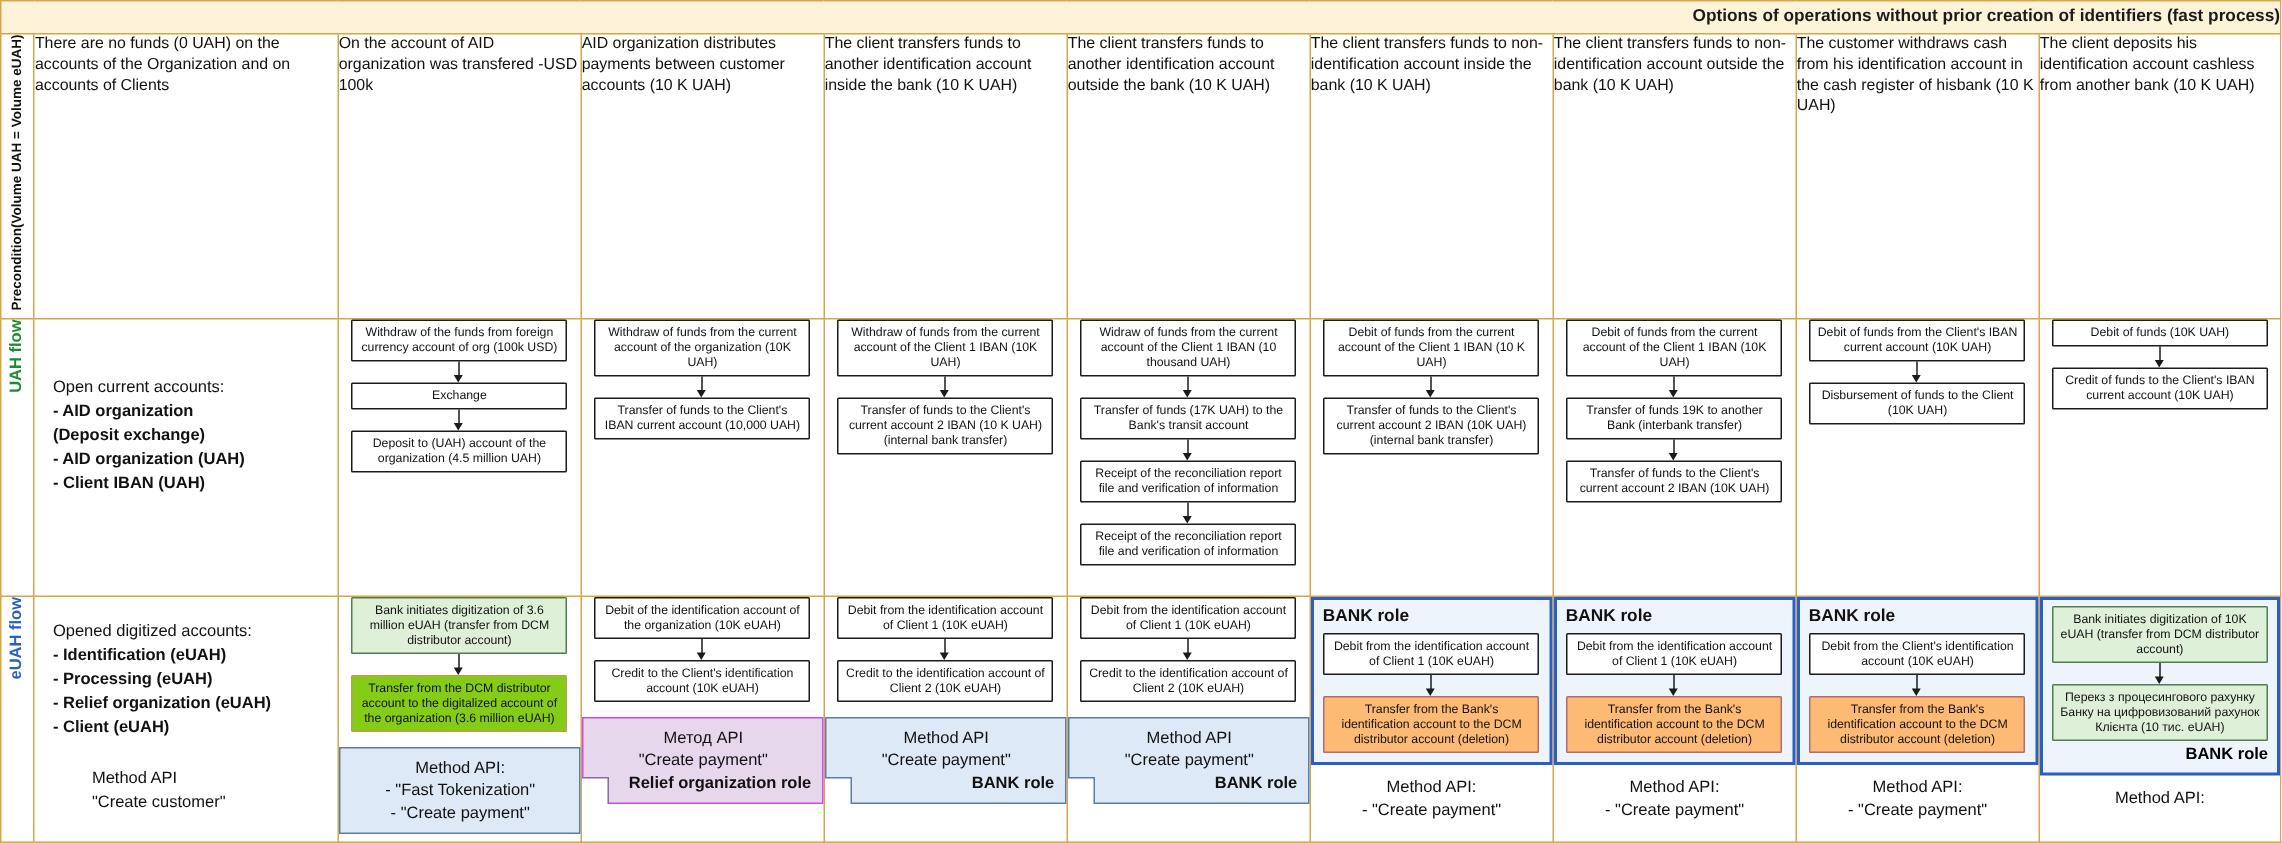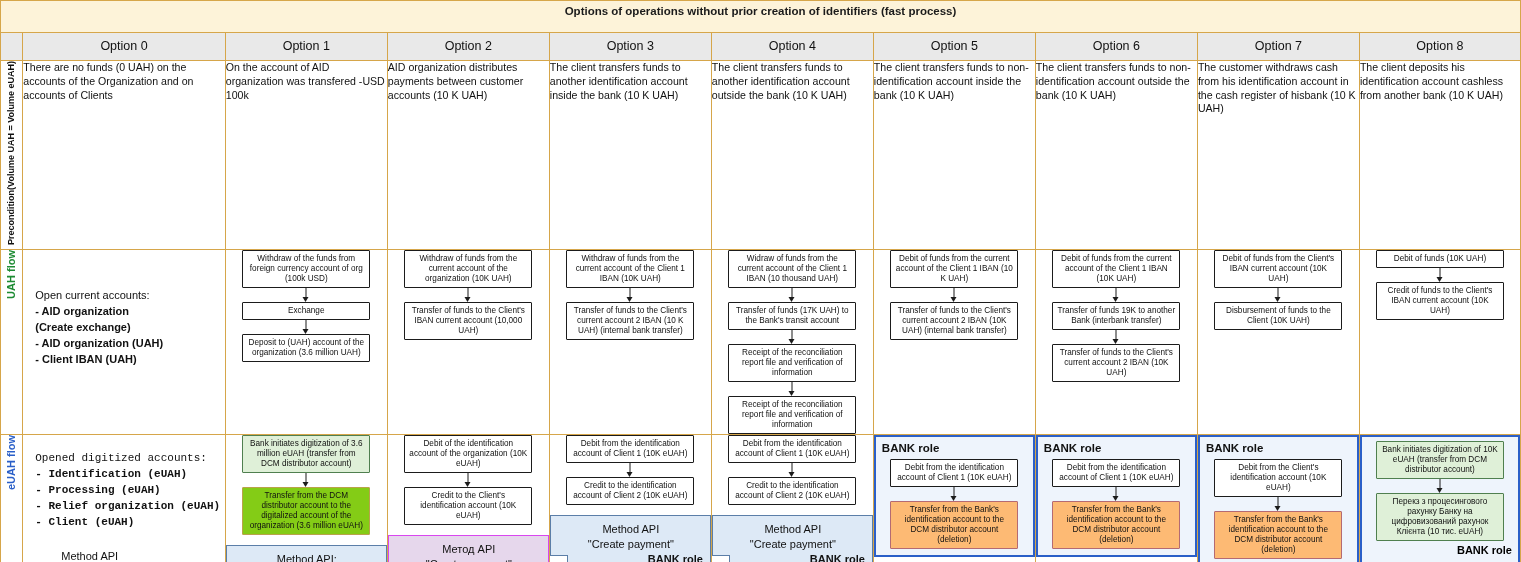--- a/index.html
+++ b/index.html
@@ -15,23 +15,23 @@
   
   table.grid {
     border-collapse:collapse;
     width:1521px; height:562px;
     table-layout:fixed;
   }
   table.grid td, table.grid th { border:1px solid #d6a64a; padding:0; vertical-align:top; }
 
   
   .banner {
-    background:#fdf3d9; text-align:center;
+    background:#fdf3d9; text-align:right;
     font-size:11.5px; font-weight:bold; color:#1b1b1b;
-    height:32px; line-height:21px; border:1px solid #d6a64a;
+    height:22px; line-height:21px; border:1px solid #d6a64a;
   }
 
   
   .opt-head {
     background:#e9e9e9; text-align:center;
     font-size:12.5px; color:#111; height:28px; line-height:27px;
     border:1px solid #d6a64a;
   }
   .rot-head {
     background:#e9e9e9; width:22px;
@@ -58,21 +58,21 @@
   .uah-cell { padding:5px 6px; }
   .euah-cell { padding:5px 6px; }
 
   .bigtext { font-size:11px; line-height:1.45; color:#111; }
 
   
   .fbox {
     border:1px solid #1b1b1b; background:#ffffff;
     font-size:8.2px; line-height:1.22; color:#111;
     text-align:center; padding:3px 4px;
-    margin:0 auto; width:128px;
+    margin:0 auto; width:144px;
     border-radius:1px;
   }
   .arrow {
     width:100%; height:14px; position:relative;
   }
   .arrow:before {
     content:""; position:absolute; left:50%; top:0; width:1px; height:10px;
     background:#1b1b1b; transform:translateX(-0.5px);
   }
   .arrow:after {
@@ -128,32 +128,20 @@
     <col style="width:160px">
     <col style="width:160px">
     <col style="width:159px">
   </colgroup>
 
   <tbody>
         <tr>
     <td class="banner" colspan="10">Options of operations without prior creation of identifiers (fast process)</td>
   </tr>
 
-  <tr>
-    <td class="rot-head"></td>
-    <td class="opt-head">Option 0</td>
-    <td class="opt-head">Option 1</td>
-    <td class="opt-head">Option 2</td>
-    <td class="opt-head">Option 3</td>
-    <td class="opt-head">Option 4</td>
-    <td class="opt-head">Option 5</td>
-    <td class="opt-head">Option 6</td>
-    <td class="opt-head">Option 7</td>
-    <td class="opt-head">Option 8</td>
-  </tr>
 
   <tr style="height:73px">
     <td class="vlabel precond">
       <span class="inner">Precondition(Volume UAH = Volume eUAH)</span>
     </td>
     <td class="cell precond-cell">There are no funds (0 UAH) on the accounts of the Organization and on accounts of Clients</td>
     <td class="cell precond-cell">On the account of AID organization was transfered -USD 100k</td>
     <td class="cell precond-cell">AID organization distributes payments between customer accounts (10 K UAH)</td>
     <td class="cell precond-cell">The client transfers funds to another identification account inside the bank (10 K UAH)</td>
     <td class="cell precond-cell">The client transfers funds to another identification account outside the bank (10 K UAH)</td>
@@ -165,32 +153,32 @@
 
   <tr style="height:185px">
     <td class="vlabel uah">
       <span class="inner">UAH flow</span>
     </td>
 
     <td class="cell uah-cell">
       <div class="bigtext" style="padding-top:38px; padding-left:12px;">
         <div>Open current accounts:</div>
         <div style="font-weight:bold">- AID organization</div>
-        <div style="font-weight:bold">  (Create exchange)</div>
+        <div style="font-weight:bold">  (Deposit exchange)</div>
         <div style="font-weight:bold">- AID organization (UAH)</div>
         <div style="font-weight:bold">- Client IBAN (UAH)</div>
       </div>
     </td>
 
     <td class="cell uah-cell">
       <div class="fbox">Withdraw of the funds from foreign currency account of org (100k USD)</div>
       <div class="arrow"></div>
       <div class="fbox">Exchange</div>
       <div class="arrow"></div>
-      <div class="fbox">Deposit to (UAH) account of the organization (3.6 million UAH)</div>
+      <div class="fbox">Deposit to (UAH) account of the organization (4.5 million UAH)</div>
     </td>
 
     <td class="cell uah-cell">
       <div class="fbox">Withdraw of funds from the current account of the organization (10K UAH)</div>
       <div class="arrow"></div>
       <div class="fbox">Transfer of funds to the Client's IBAN current account (10,000 UAH)</div>
     </td>
 
     <td class="cell uah-cell">
       <div class="fbox">Withdraw of funds from the current account of the Client 1 IBAN (10K UAH)</div>
@@ -234,21 +222,21 @@
       <div class="fbox">Credit of funds to the Client's IBAN current account (10K UAH)</div>
     </td>
   </tr>
 
   <tr>
     <td class="vlabel euah">
       <span class="inner">eUAH flow</span>
     </td>
 
     <td class="cell euah-cell">
-      <div class="bigtext" style="padding-top:16px; padding-left:12px;font-family:Liberation Mono, monospace;">
+      <div class="bigtext" style="padding-top:16px; padding-left:12px;">
         <div>Opened digitized accounts:</div>
         <div style="font-weight:bold">- Identification (eUAH)</div>
         <div style="font-weight:bold">- Processing (eUAH)</div>
         <div style="font-weight:bold">- Relief organization (eUAH)</div>
         <div style="font-weight:bold">- Client (eUAH)</div>
       </div>
       <div class="bigtext" style="padding-left:38px; padding-top:18px;">
         <div>Method API</div>
         <div>"Create customer"</div>
       </div>

